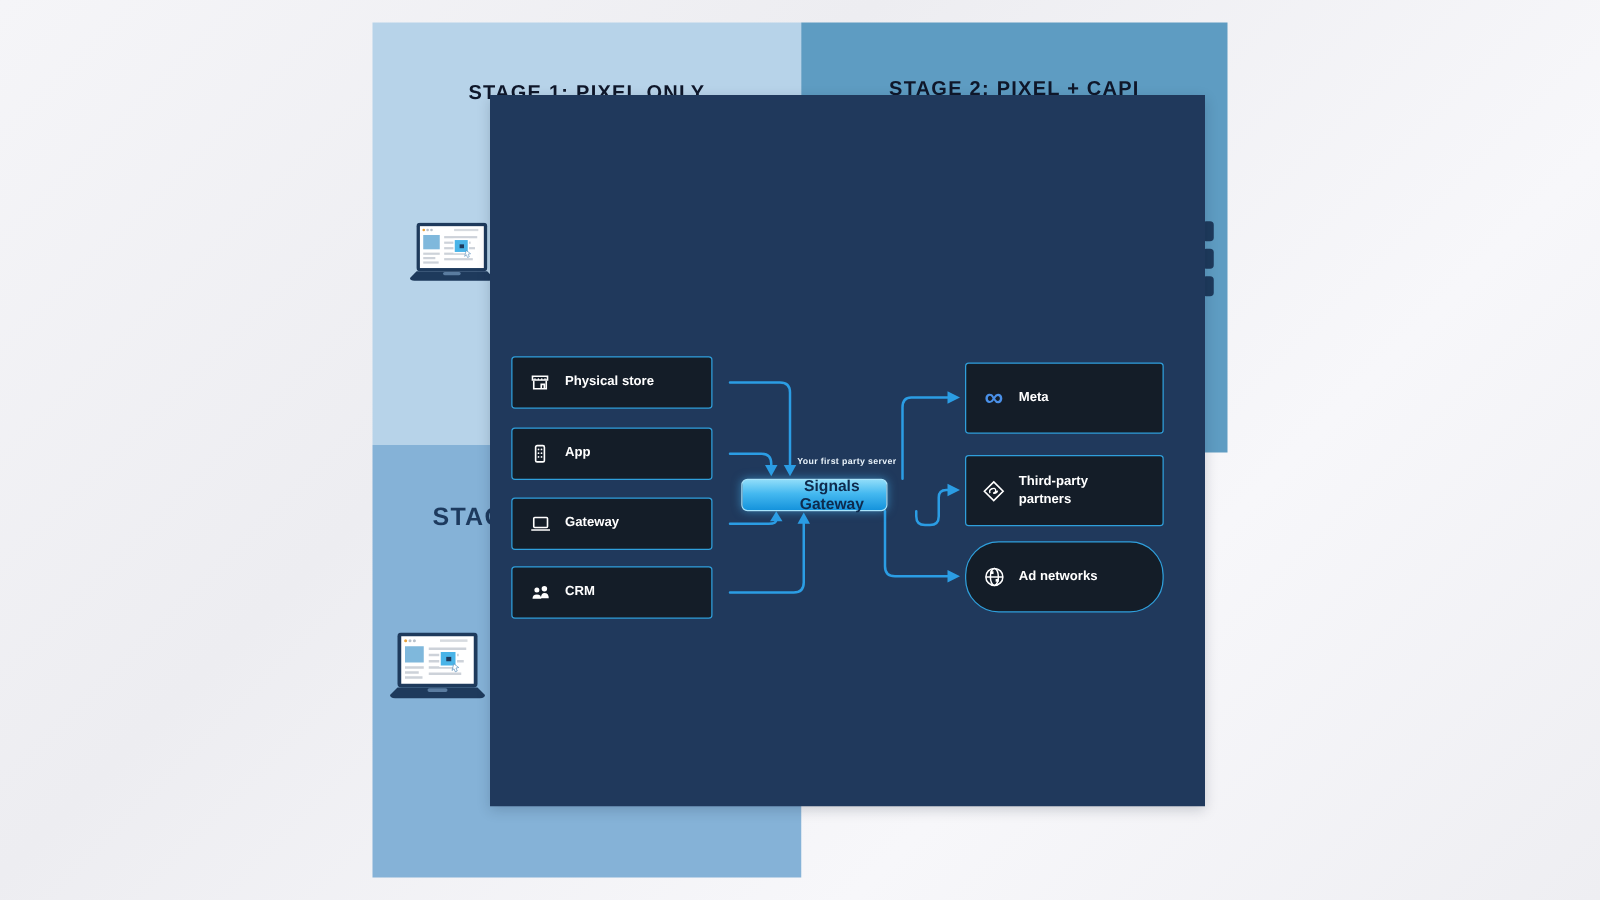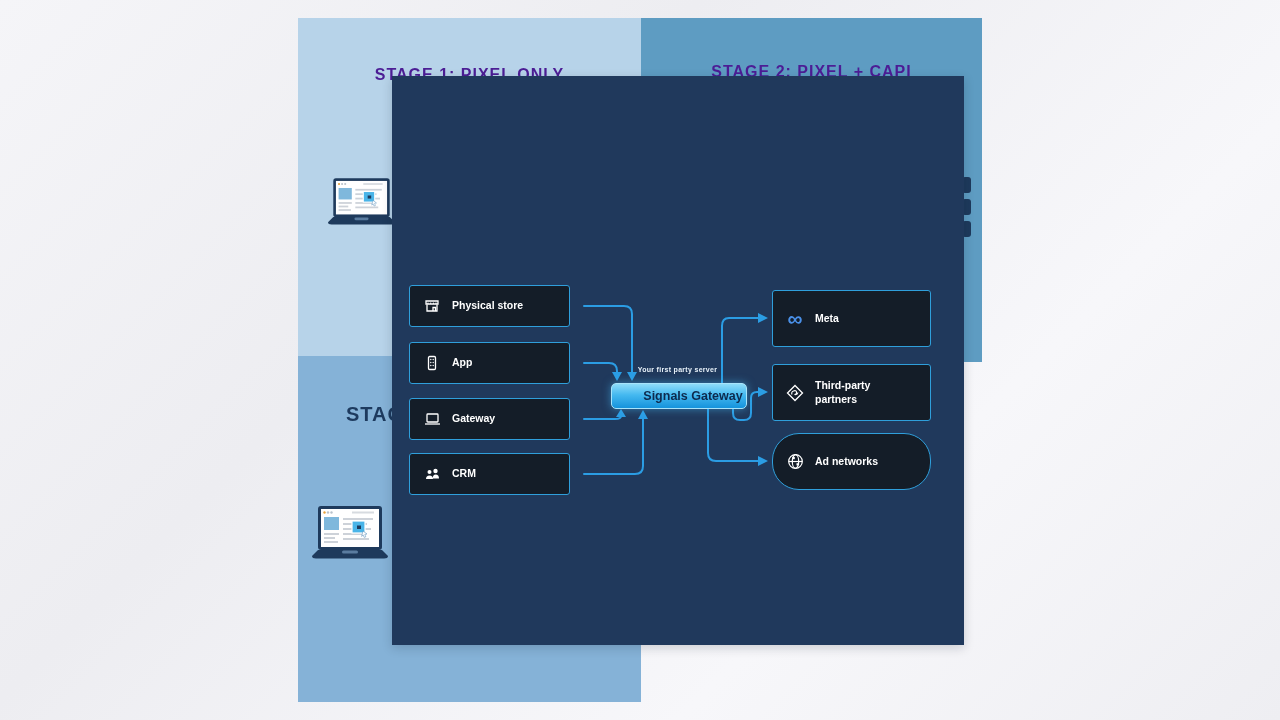--- a/index.html
+++ b/index.html
@@ -8,21 +8,21 @@
     font-family:"Liberation Sans", sans-serif;
     background:linear-gradient(135deg,#f5f5f8 0%,#ededf1 35%,#f7f7fa 70%,#eeeef2 100%);
     position:relative;
   }
   .quadrant { position:absolute; z-index:1; }
   #q1 { left:298px; top:18px; width:343px; height:338px; background:#b7d3e9; }
   #q2 { left:641px; top:18px; width:341px; height:344px; background:#5e9cc2; }
   #q3 { left:298px; top:356px; width:343px; height:346px; background:#85b2d7; }
   .quad-title {
     position:absolute; width:100%; text-align:center;
-    font-weight:bold; font-size:16px; letter-spacing:1px; color:#4c1d95;
+    font-weight:bold; font-size:16px; letter-spacing:1px; color:#0f172a;
     white-space:nowrap;
   }
   #q1 .quad-title { top:48px; }
   #q2 .quad-title { top:45px; }
   #q3 .quad-title-partial {
     position:absolute; left:48px; top:47px; text-align:left;
     font-weight:bold; font-size:20px; letter-spacing:1px; color:#1d3a5e;
     white-space:nowrap;
   }
   .bump { position:absolute; left:321px; width:9px; height:16px; border-radius:3px; background:#1e3a5c; }
@@ -56,21 +56,21 @@
   .node-label { line-height:1.25; }
   #node-partners .node-label { width:68px; white-space:normal; }
   .nicon { width:18px; height:18px; display:flex; align-items:center; justify-content:center; flex:0 0 18px; }
   .meta-glyph { color:#4a90e8; font-size:21px; font-weight:bold; line-height:18px; }
 
   #server-label {
     position:absolute; left:213px; top:290px; width:145px; text-align:center;
     color:#e8f2fa; font-size:7px; font-weight:bold; letter-spacing:0.3px;
   }
   #gateway-button {
-    position:absolute; left:219px; top:307px; width:136px; height:26px;
+    position:absolute; left:201px; top:307px; width:117px; height:26px;
     border:1px solid #a8e4fb; border-radius:5px;
     background:linear-gradient(180deg,#8edcf9 0%,#45b9f0 45%,#1593dc 100%);
     color:#0e2a4d; font-family:"Liberation Sans", sans-serif;
     font-weight:bold; font-size:12.5px; text-align:center;
     box-shadow:0 0 8px rgba(70,185,245,0.55);
     display:flex; align-items:center; justify-content:center;padding-left:28px;
   }
 </style>
 </head>
 <body>

